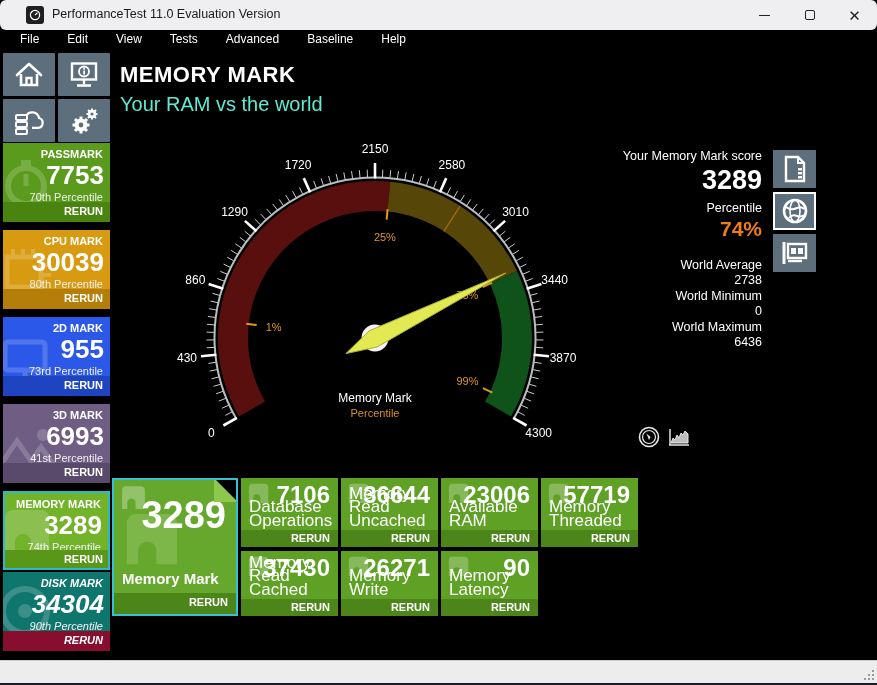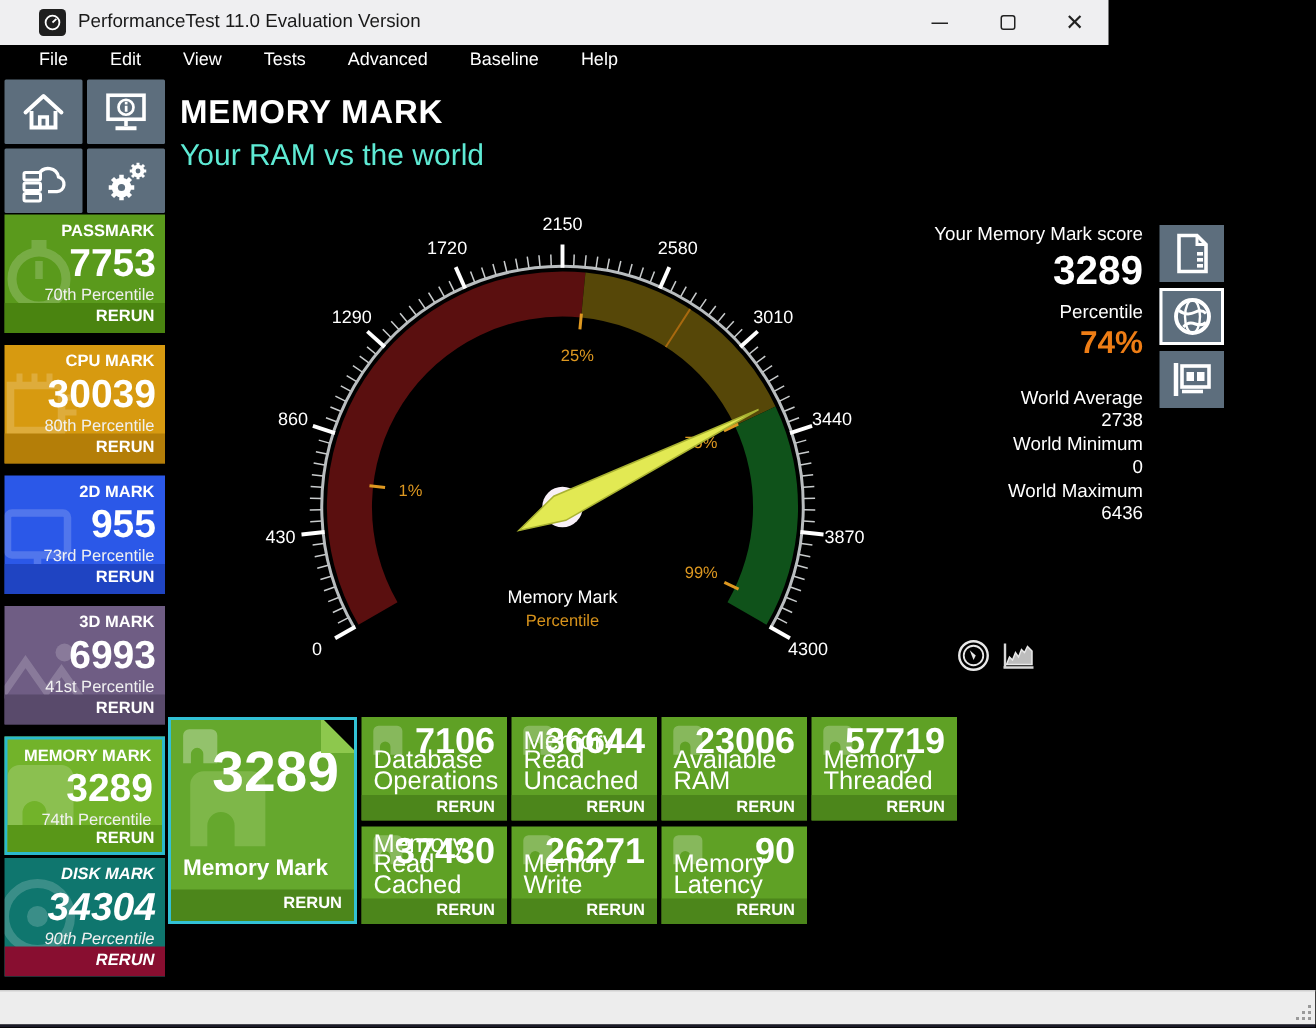--- a/index.html
+++ b/index.html
@@ -1,34 +1,34 @@
 <!DOCTYPE html>
 <html><head>
 <meta charset="utf-8">
 <style>
   * { margin:0; padding:0; box-sizing:border-box; }
   html,body { width:877px; height:685px; overflow:hidden; background:#000;
     font-family:"Liberation Sans", sans-serif; -webkit-font-smoothing:antialiased; }
   .window { position:relative; width:877px; height:685px; background:#000; }
 
   
-  .titlebar { position:absolute; left:0; top:0; width:739px; height:30px; background:#efeff1; }
+  .titlebar { position:absolute; left:0; top:0; width:877px; height:30px; background:#efeff1;border-radius:6px; }
   .app-icon { position:absolute; left:26px; top:6px; width:18px; height:18px; background:#1f1f1f;
     border-radius:3px; display:flex; align-items:center; justify-content:center; }
   .title-text { position:absolute; left:52px; top:7px; font-size:12.5px; color:#1a1a1a; }
   .winbtn { position:absolute; top:0; width:45px; height:30px; display:flex; align-items:center;
     justify-content:center; color:#222; cursor:default; }
   .winbtn.min { right:90px; } .winbtn.max { right:45px; } .winbtn.close { right:0; }
   .glyph-min { width:11px; height:0; border-top:1.4px solid #222; display:block; }
   .glyph-max { width:10px; height:10px; border:1.4px solid #222; border-radius:2px; display:block; }
   .glyph-close { font-size:15px; line-height:1; }
 
   
   .menubar { position:absolute; left:0; top:30px; width:877px; height:18px; background:#000;
-    display:flex; align-items:center; padding-left:12px; }
+    display:flex; align-items:center; padding-left:6px; }
   .menu-item { color:#fff; font-size:12px; padding:1px 14px; }
 
   
   .side-btns { position:absolute; left:3px; top:53px; width:107px; display:grid;
     grid-template-columns:52px 52px; grid-auto-rows:43px; gap:3px; }
   .side-btn { background:#5d6e7d; display:flex; align-items:center; justify-content:center; border-radius:1px; }
 
   .tile { position:absolute; left:3px; width:107px; height:79px; overflow:hidden; }
   .tile .name { position:absolute; top:5px; right:7px; font-size:11px; font-weight:bold; color:#fff; }
   .tile .value { position:absolute; top:17px; right:6px; font-size:26px; font-weight:bold; color:#fff; }

